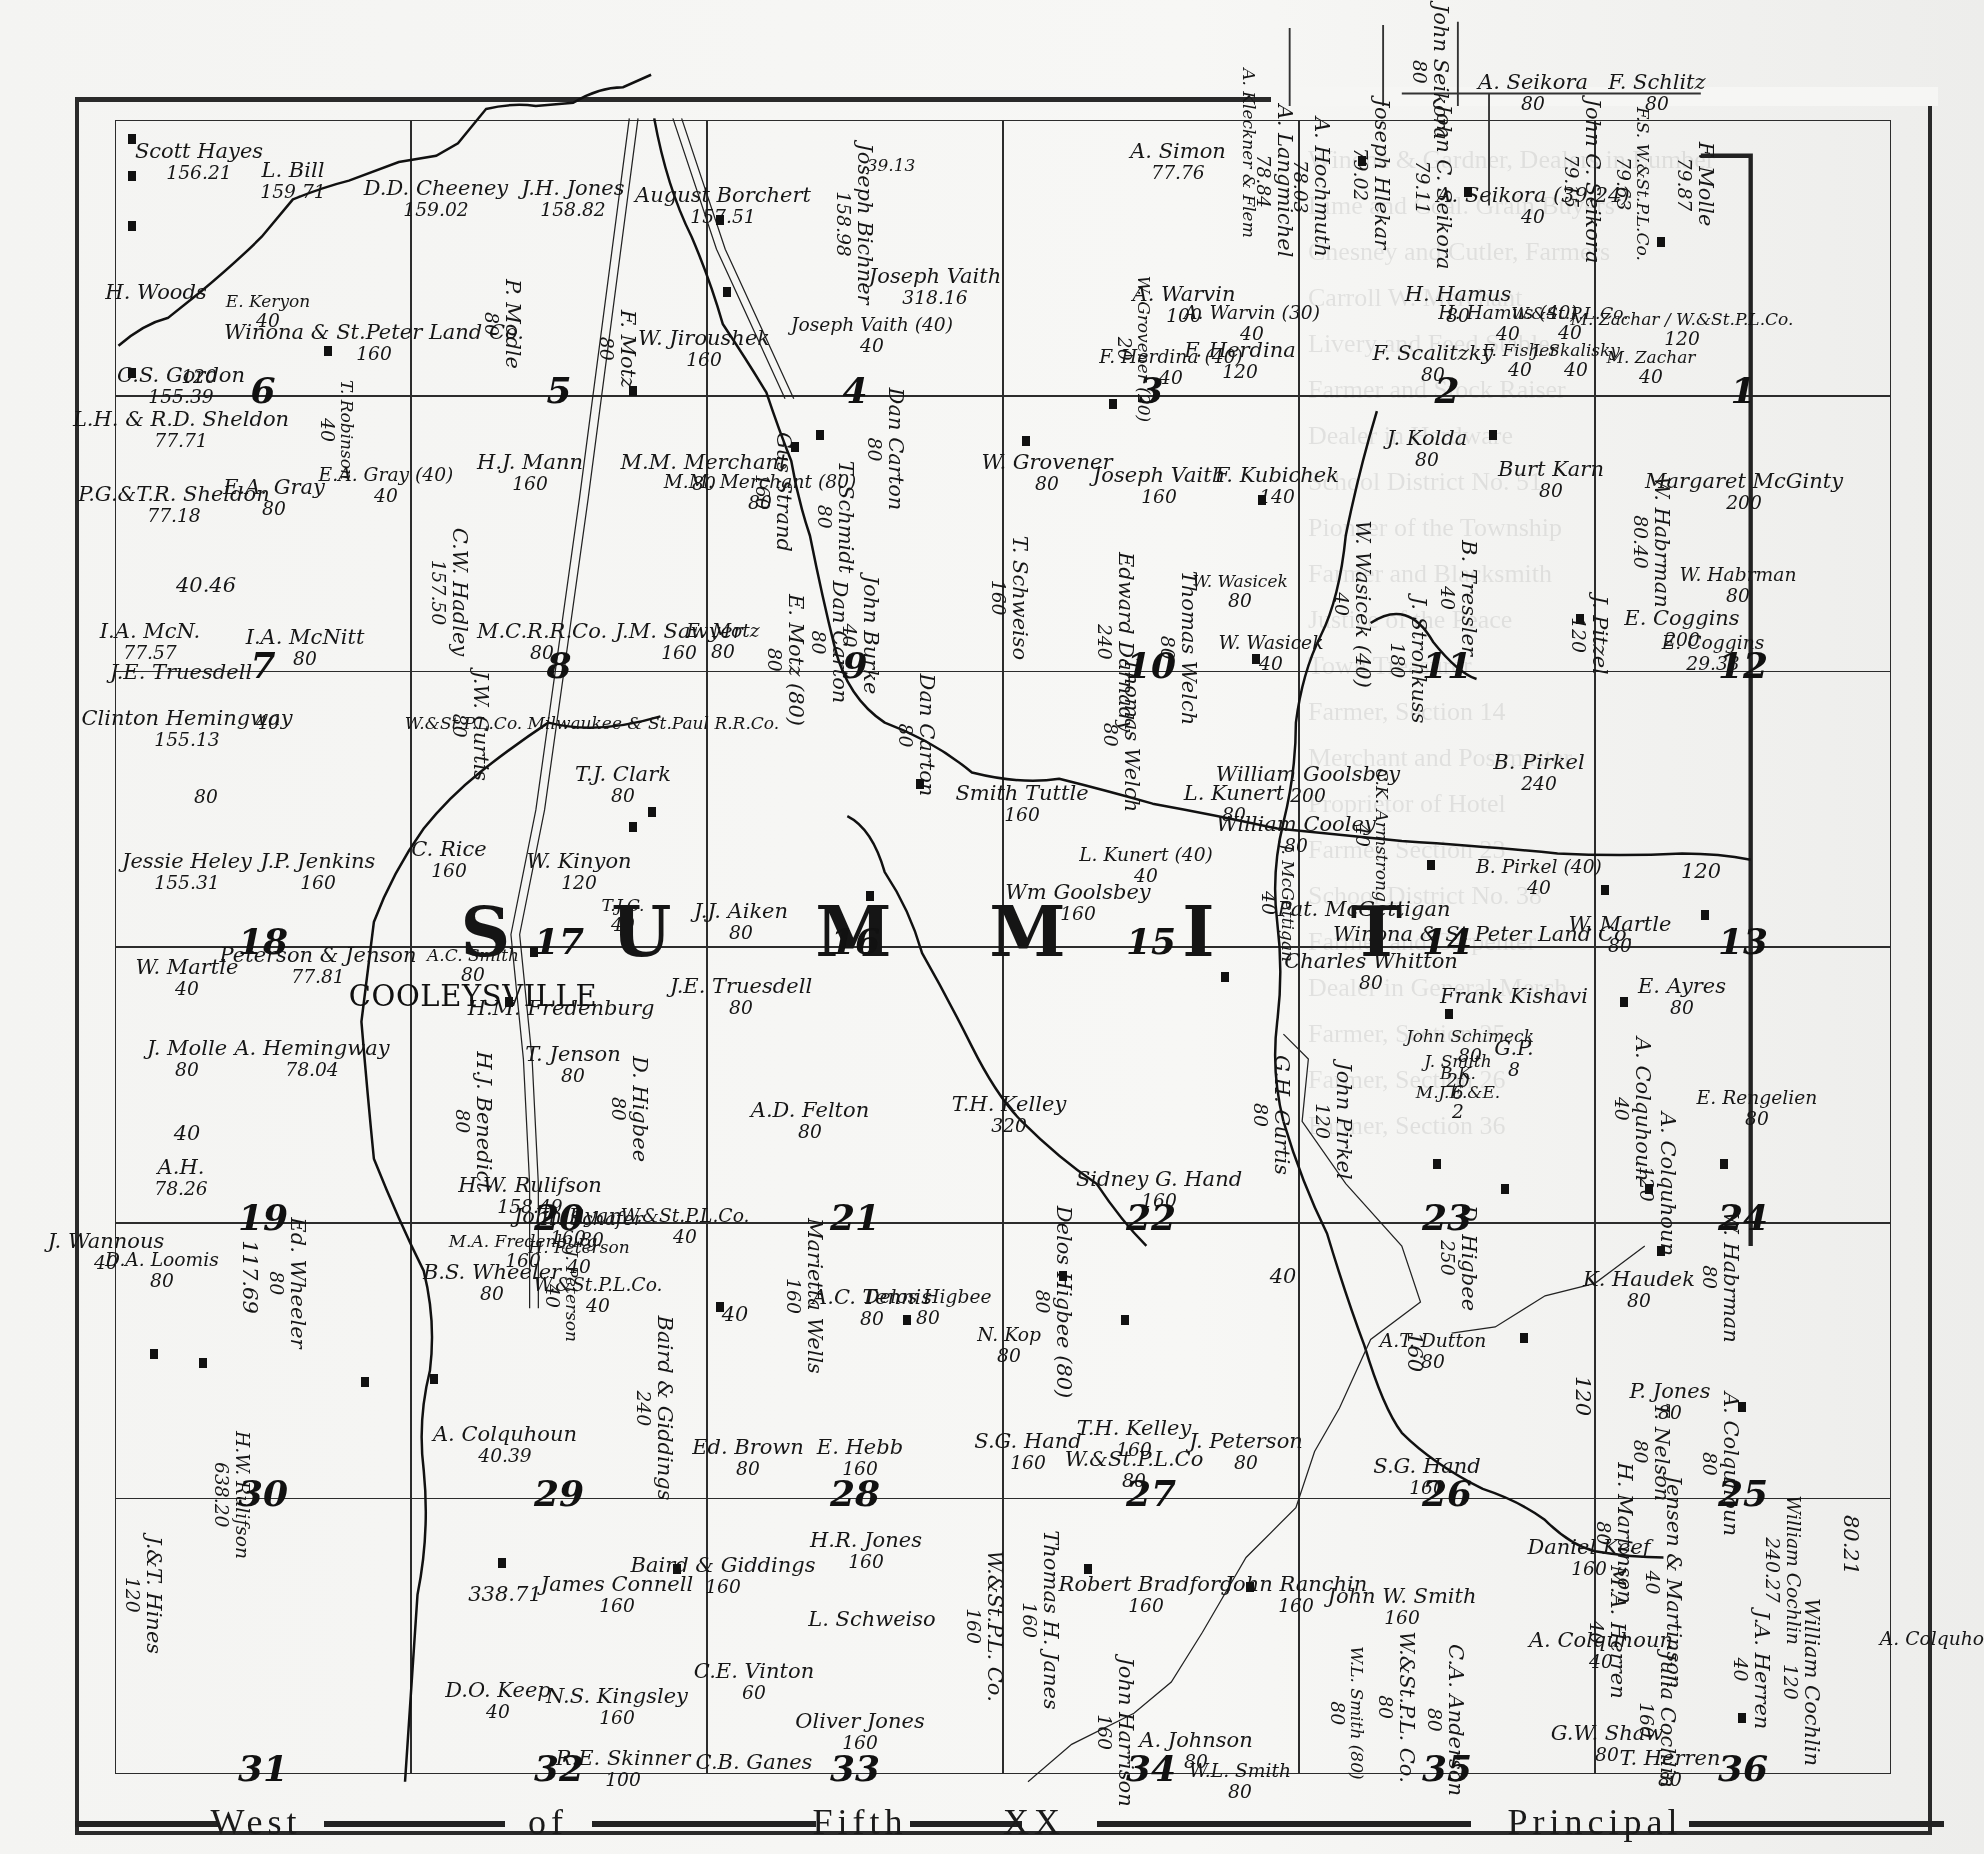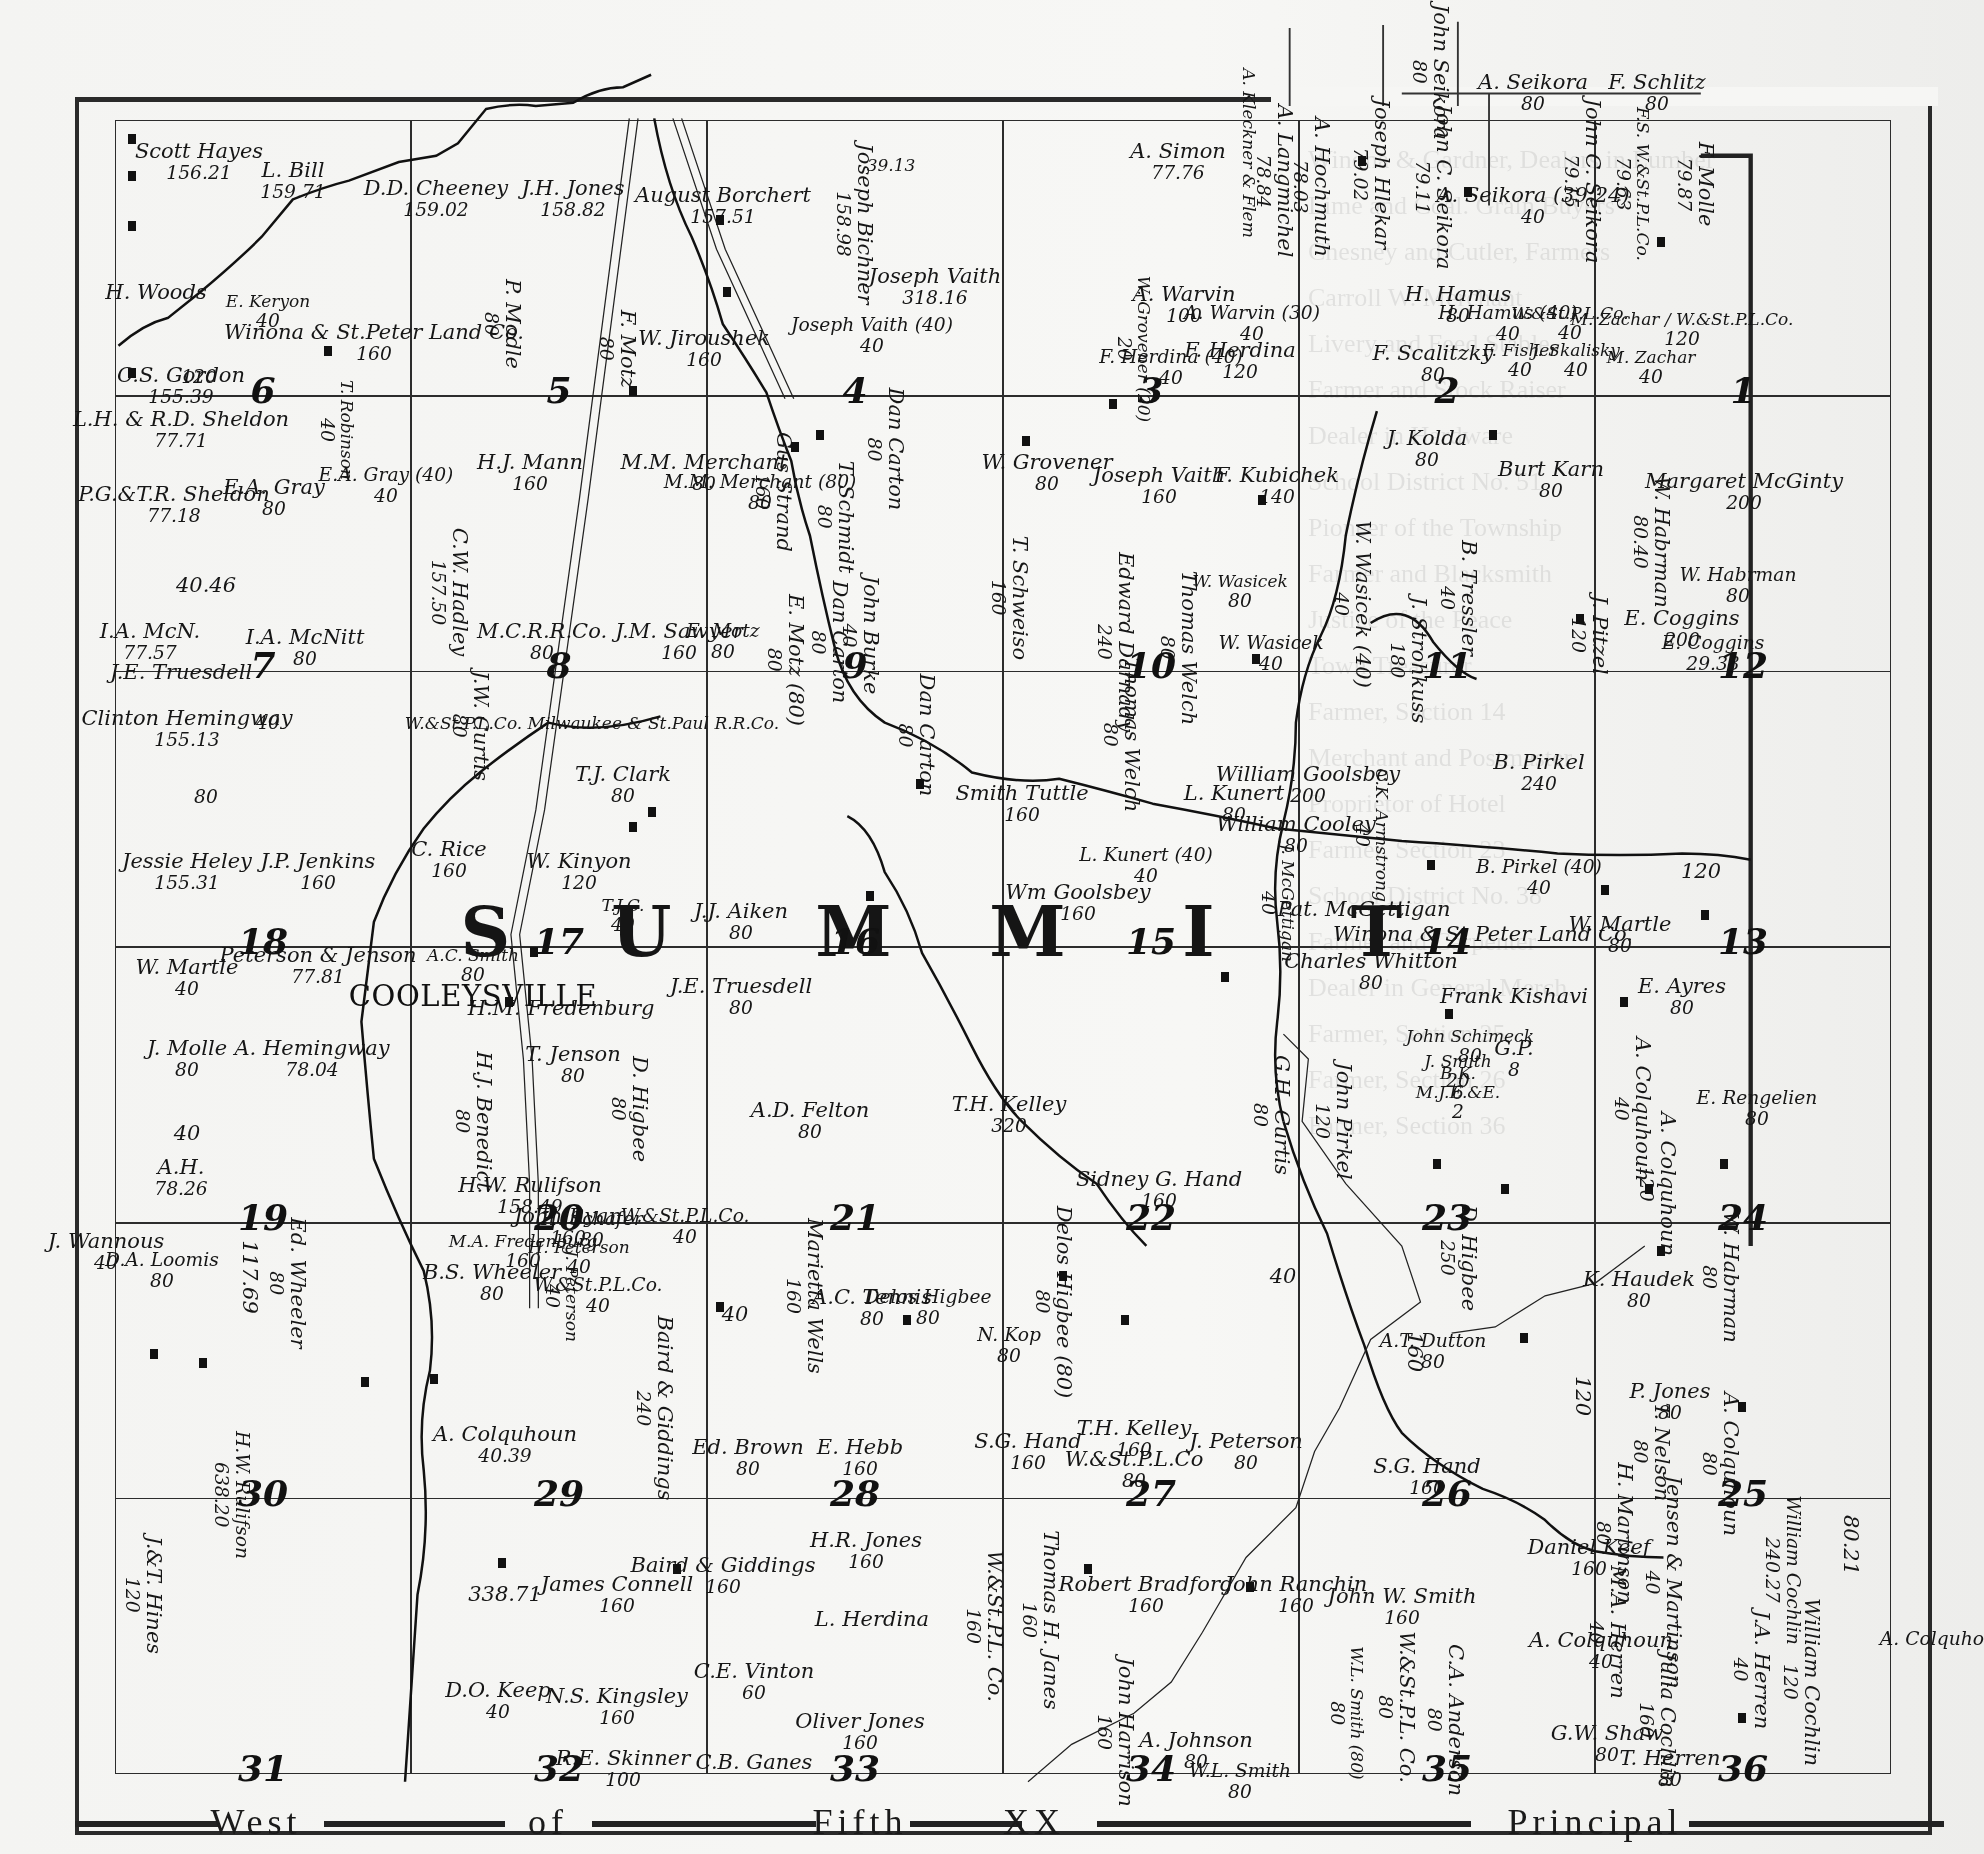--- a/index.html
+++ b/index.html
@@ -843,21 +843,21 @@
     </div>
     <div class="lbl nm" style="left: 723px; top: 1576px;">
       <div>Baird &amp; Giddings</div>
       <div class="ac">160</div>
     </div>
     <div class="lbl nm" style="left: 866px; top: 1551px;">
       <div>H.R. Jones</div>
       <div class="ac">160</div>
     </div>
     <div class="lbl nm" style="left: 872px; top: 1620px;">
-      <div>L. Herdina</div>
+      <div>L. Schweiso</div>
     </div>
     <div class="lbl nm vert2" style="left: 984px; top: 1626px;">
       <div>W.&amp;St.P.L. Co.</div>
       <div class="ac">160</div>
     </div>
     <div class="lbl nm vert2" style="left: 1040px; top: 1620px;">
       <div>Thomas H. Janes</div>
       <div class="ac">160</div>
     </div>
     <div class="lbl nm" style="left: 1146px; top: 1595px;">

